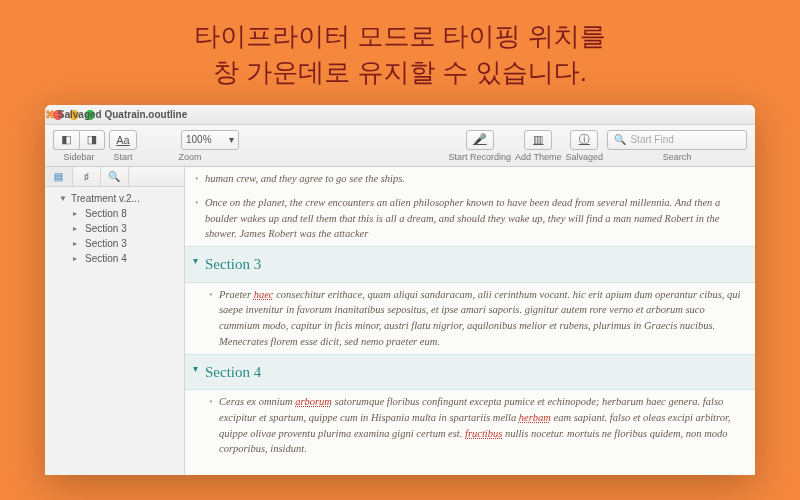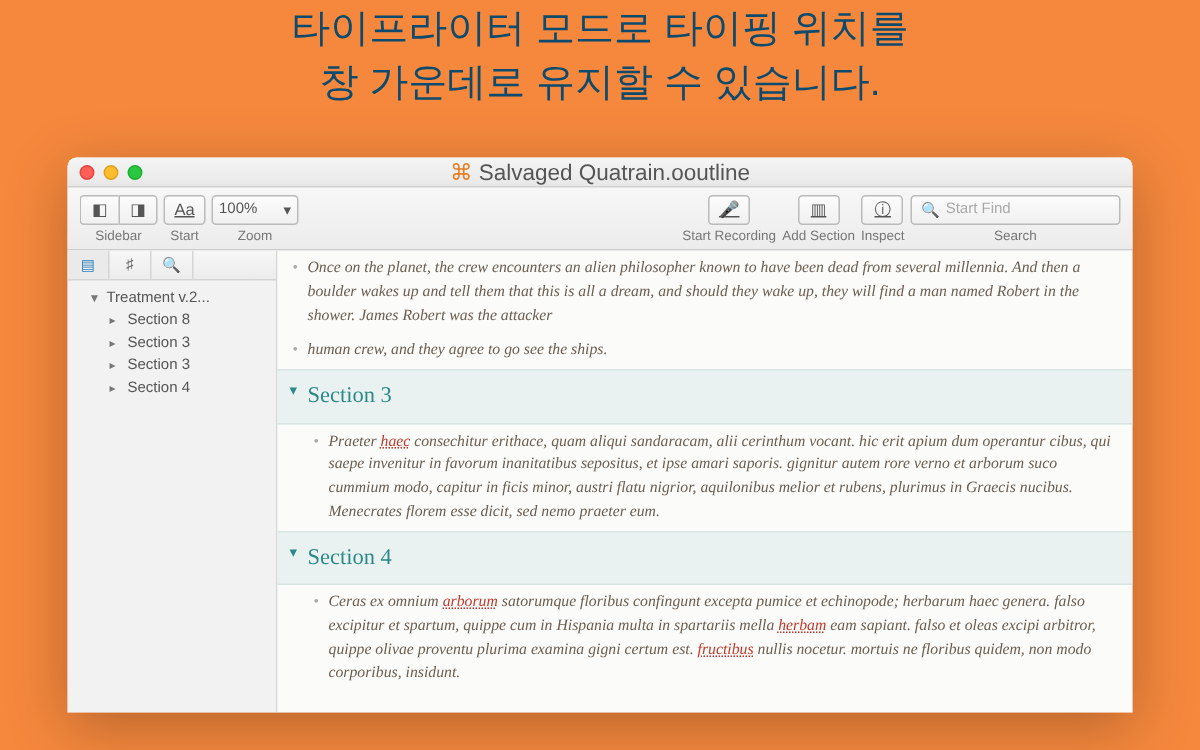--- a/index.html
+++ b/index.html
@@ -6,23 +6,24 @@
   body {
     width: 800px;
     height: 500px;
     background: #f5883d;
     font-family: -apple-system, "Helvetica Neue", Arial, sans-serif;
     overflow: hidden;
     position: relative;
   }
   .headline {
     text-align: center;
-    color: #0c4a6e;
+    color: #7f1d1d;
     font-size: 26px;
     line-height: 1.4;
+    padding-top: 18px;
     font-weight: 500;
   }
   .window {
     position: absolute;
     top: 105px;
     left: 45px;
     width: 710px;
     height: 370px;
     background: #fff;
     border-radius: 6px 6px 0 0;
@@ -41,24 +42,25 @@
     position: relative;
   }
   .traffic { display: flex; gap: 6px; }
   .traffic span { width: 10px; height: 10px; border-radius: 50%; }
   .tl-red { background: #ff5f57; border: 0.5px solid #e24640; }
   .tl-yel { background: #ffbd2e; border: 0.5px solid #e0a024; }
   .tl-grn { background: #28c940; border: 0.5px solid #1fab34; }
   .title {
     position: absolute;
     left: 0; right: 0;
-    text-align: center;
-    font-size: 15px;
+    text-align: left;
+    font-size: 10px;
     color: #555;
     pointer-events: none;
+    font-weight: bold;
   }
   .title .ficon { color: #e67e22; }
   .toolbar {
     height: 42px;
     background: linear-gradient(#f7f7f7, #ececec);
     border-bottom: 1px solid #ccc;
     display: flex;
     align-items: center;
     padding: 0 8px;
     gap: 4px;
@@ -74,21 +76,21 @@
     display: flex;
     align-items: center;
     justify-content: center;
     font-size: 11px;
     color: #555;
   }
   .tb-seg { display: flex; }
   .tb-seg .tb-btn { border-radius: 0; border-right: none; width: 26px; }
   .tb-seg .tb-btn:first-child { border-radius: 3px 0 0 3px; }
   .tb-seg .tb-btn:last-child { border-radius: 0 3px 3px 0; border-right: 1px solid #bbb; }
-  .tb-zoom { width: 58px; padding: 0 4px; font-size: 10px; display:flex; justify-content:space-between;}
+  .tb-zoom { width: 58px; padding: 0 4px; font-size: 10px; display:flex; justify-content:space-between;margin-left:40px;}
   .tb-spacer { flex: 1; }
   .tb-single { width: 28px; text-decoration: underline; }
   .tb-search {
     width: 140px;
     padding: 0 6px;
     justify-content: flex-start;
     color: #aaa;
     font-size: 10px;
     gap: 4px;
   }
@@ -230,27 +232,27 @@
     <div class="tb-group">
       <div class="tb-btn tb-single">
         <span>🎤</span>
       </div>
       <span>Start Recording</span>
     </div>
     <div class="tb-group">
       <div class="tb-btn tb-single">
         <span>▥</span>
       </div>
-      <span>Add Section</span>
+      <span>Add Theme</span>
     </div>
     <div class="tb-group">
       <div class="tb-btn tb-single">
         <span>ⓘ</span>
       </div>
-      <span>Inspect</span>
+      <span>Salvaged</span>
     </div>
     <div class="tb-group">
       <div class="tb-btn tb-search">
         <span>🔍</span>
         <span>Start Find</span>
       </div>
       <span>Search</span>
     </div>
   </div>
 
@@ -280,24 +282,24 @@
         </div>
         <div class="sb-item child">
           <span class="sb-caret">▸</span>
           <span>Section 4</span>
         </div>
       </div>
     </div>
 
     <div class="content">
       <div class="row body-text">
+        <span>human crew, and they agree to go see the ships.</span>
+      </div>
+      <div class="row body-text">
         <span>Once on the planet, the crew encounters an alien philosopher known to have been dead from several millennia. And then a boulder wakes up and tell them that this is all a dream, and should they wake up, they will find a man named Robert in the shower. James Robert was the attacker</span>
-      </div>
-      <div class="row body-text">
-        <span>human crew, and they agree to go see the ships.</span>
       </div>
       <div class="row section-head">
         <span>Section 3</span>
       </div>
       <div class="row body-text child">
         <span>Praeter </span><span class="sq">haec</span><span> consechitur erithace, quam aliqui sandaracam, alii cerinthum vocant. hic erit apium dum operantur cibus, qui saepe invenitur in favorum inanitatibus sepositus, et ipse amari saporis. gignitur autem rore verno et arborum suco cummium modo, capitur in ficis minor, austri flatu nigrior, aquilonibus melior et rubens, plurimus in Graecis nucibus. Menecrates florem esse dicit, sed nemo praeter eum.</span>
       </div>
       <div class="row section-head">
         <span>Section 4</span>
       </div>

